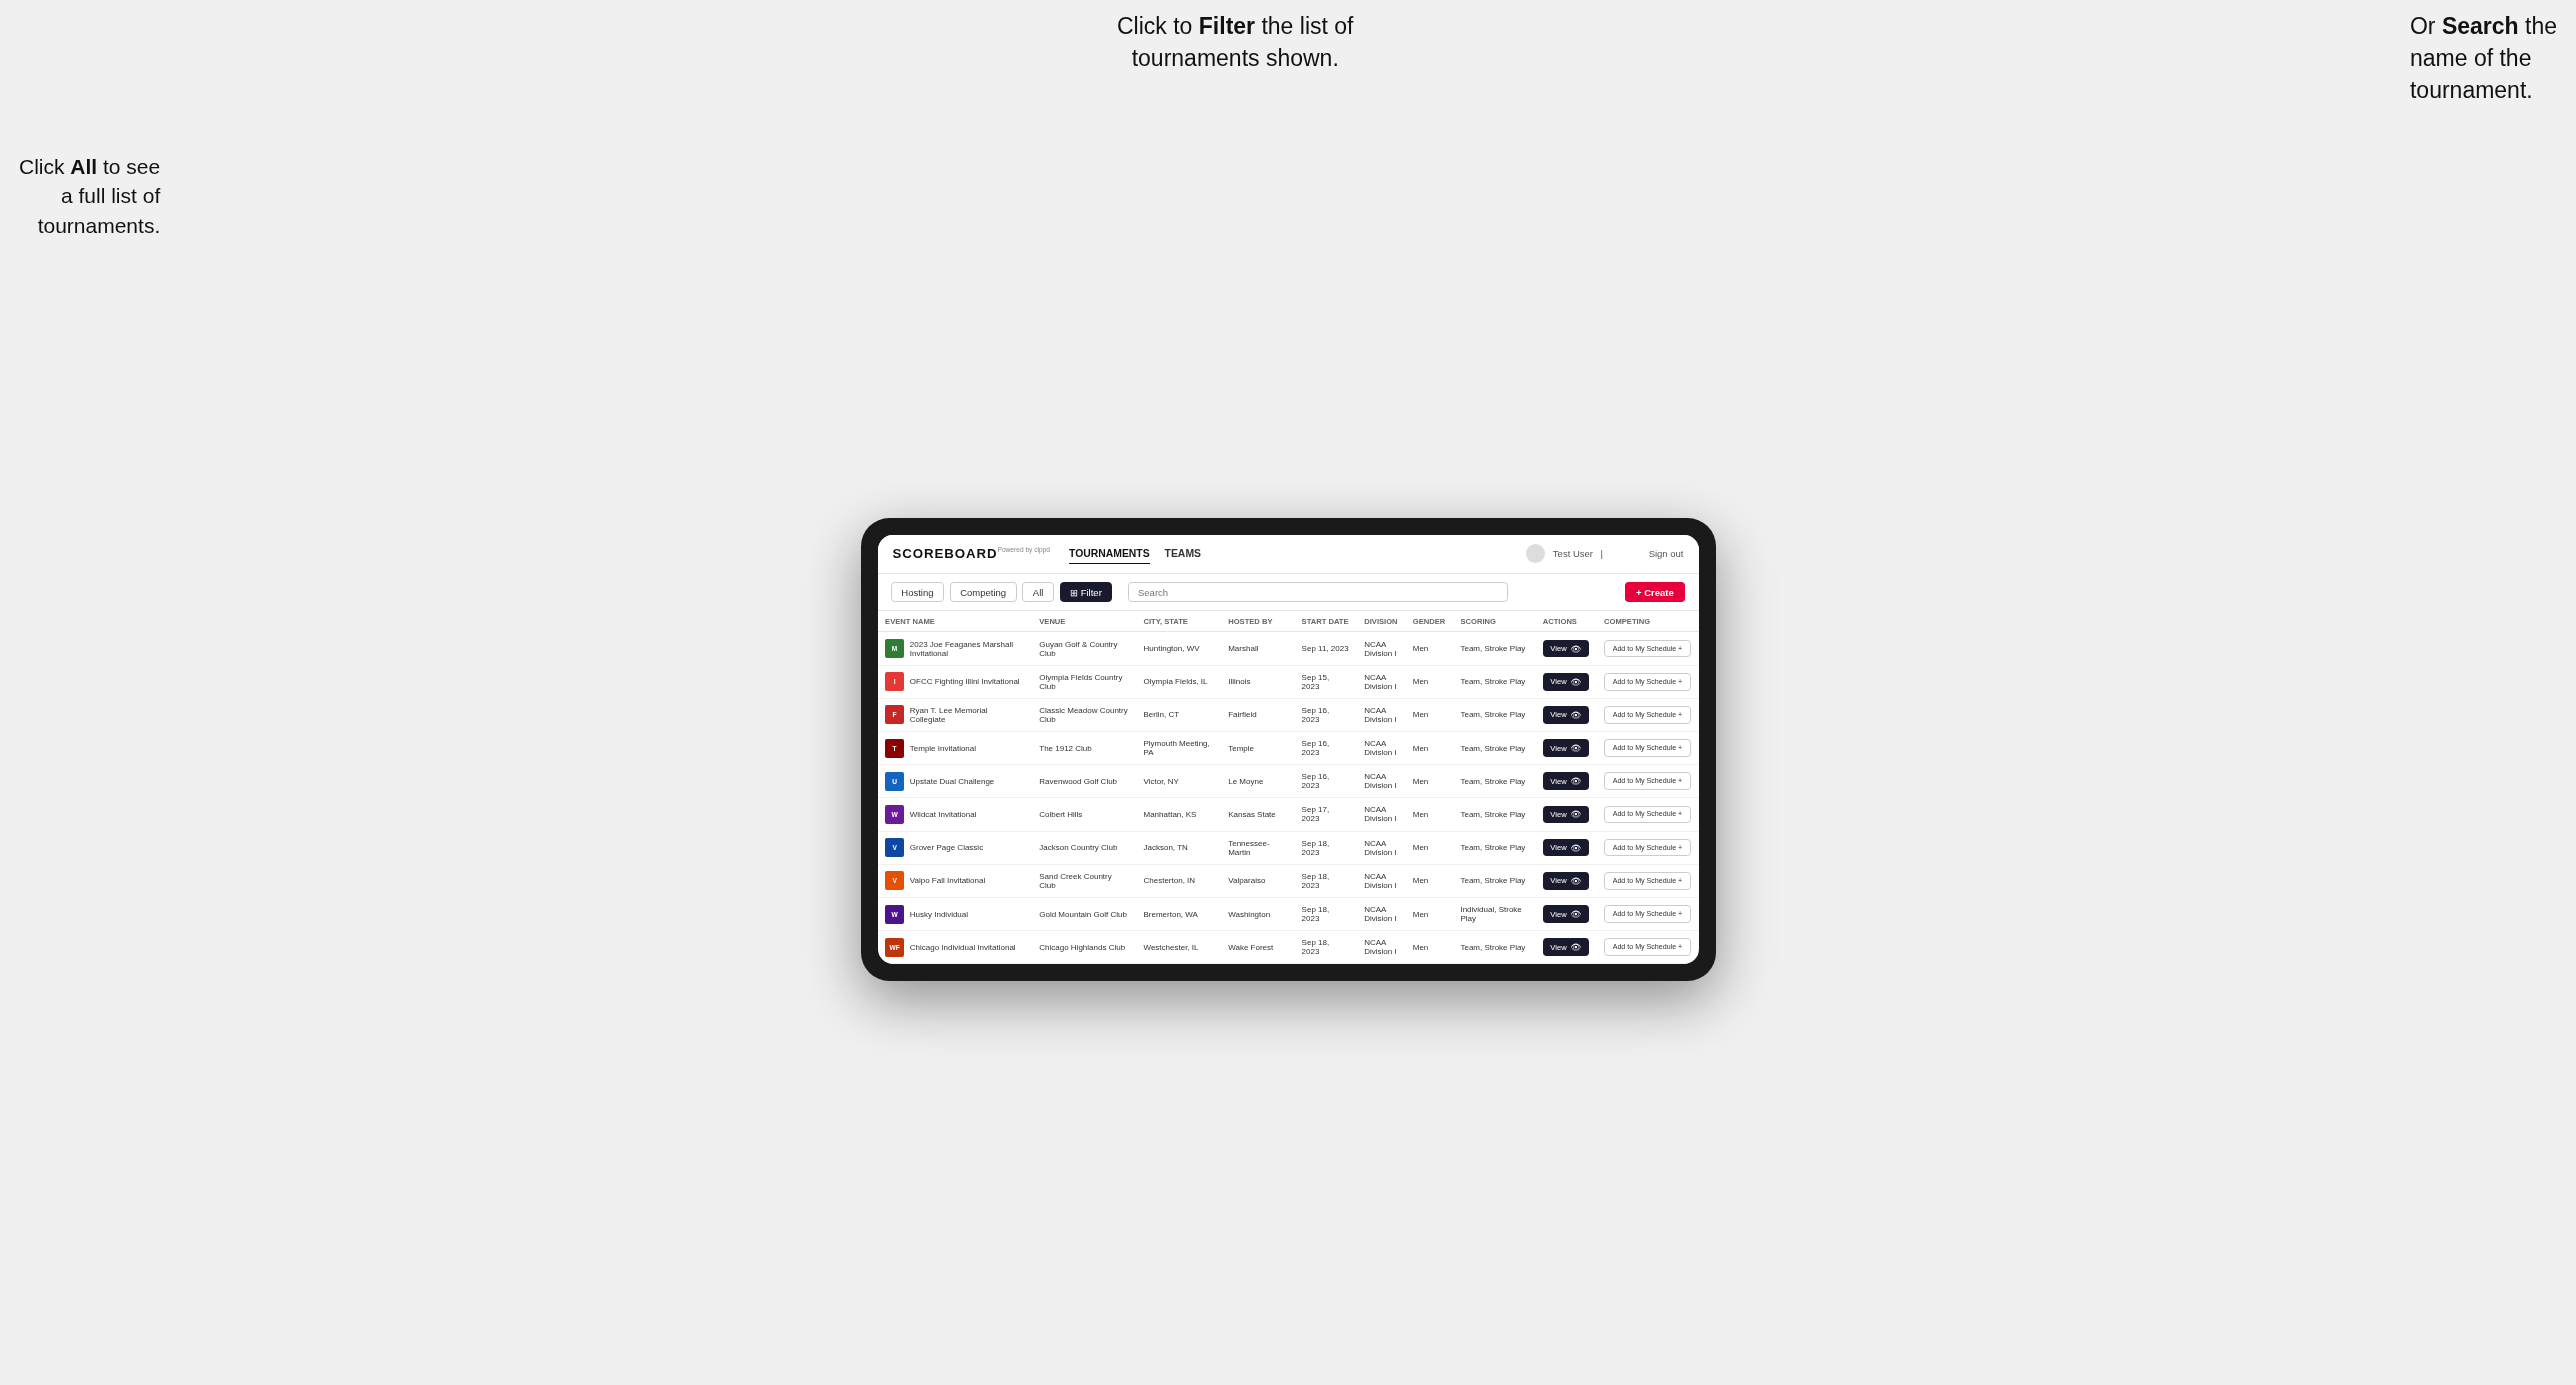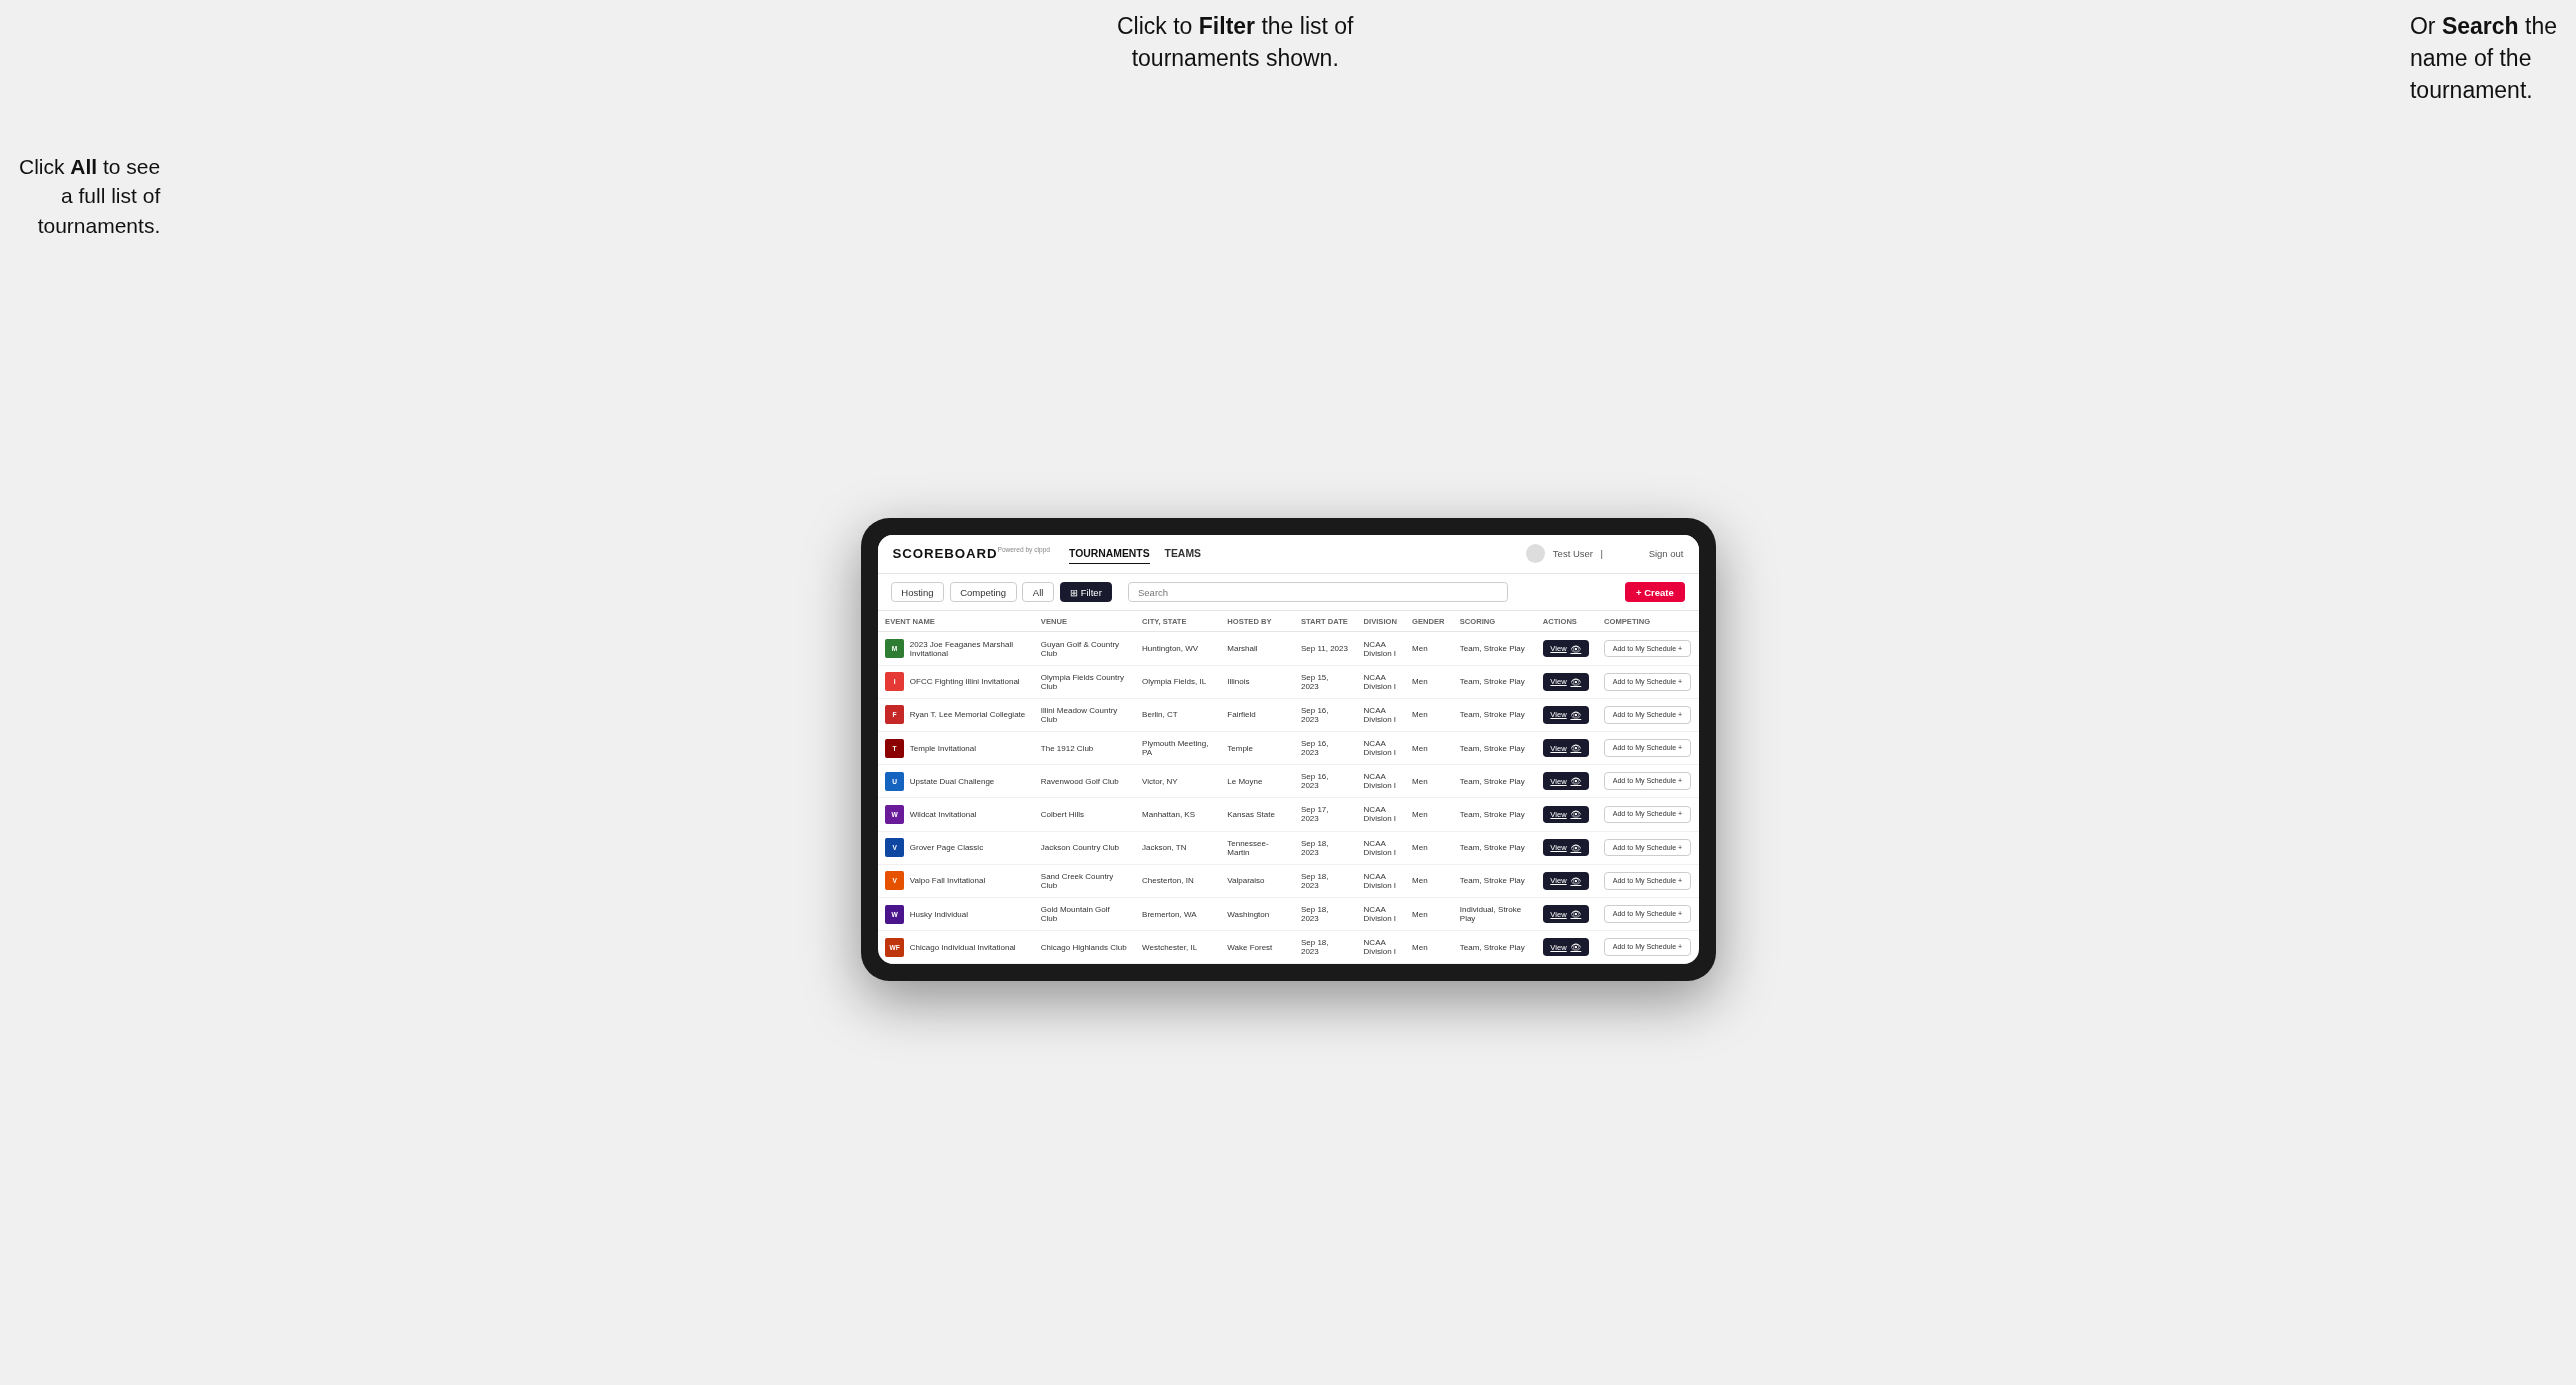--- a/index.html
+++ b/index.html
@@ -208,21 +208,20 @@
       align-items: center;
       gap: 3.8px;
       padding: 3.8px 7.6px;
       background: #1a1a2e;
       color: #fff;
       border: none;
       border-radius: 3.8px;
       font-size: 7.6px;
       cursor: pointer;
       white-space: nowrap;
-      text-decoration: underline;
     }
     .view-btn .eye-icon {
       font-size: 8.5px;
     }
     .add-schedule-btn {
       display: inline-flex;
       align-items: center;
       gap: 2.8px;
       padding: 3.8px 7.6px;
       background: #fff;
@@ -350,21 +349,21 @@
       <button class="add-schedule-btn">Add to My Schedule +</button>
     </td>
   </tr>
             <tr>
     <td>
       <div class="event-name-cell">
         <div class="team-logo" style="background:#c62828;color:#fff;">F</div>
         <span class="event-name-text">Ryan T. Lee Memorial Collegiate</span>
       </div>
     </td>
-    <td class="small-text">Illini Meadow Country Club</td>
+    <td class="small-text">Classic Meadow Country Club</td>
     <td class="small-text">Berlin, CT</td>
     <td class="small-text">Fairfield</td>
     <td class="small-text">Sep 16, 2023</td>
     <td class="small-text">NCAA<br>Division I</td>
     <td class="small-text">Men</td>
     <td class="small-text">Team, Stroke Play</td>
     <td class="actions-cell">
       <button class="view-btn">
         <span>View</span>
         <span class="eye-icon">👁</span>

